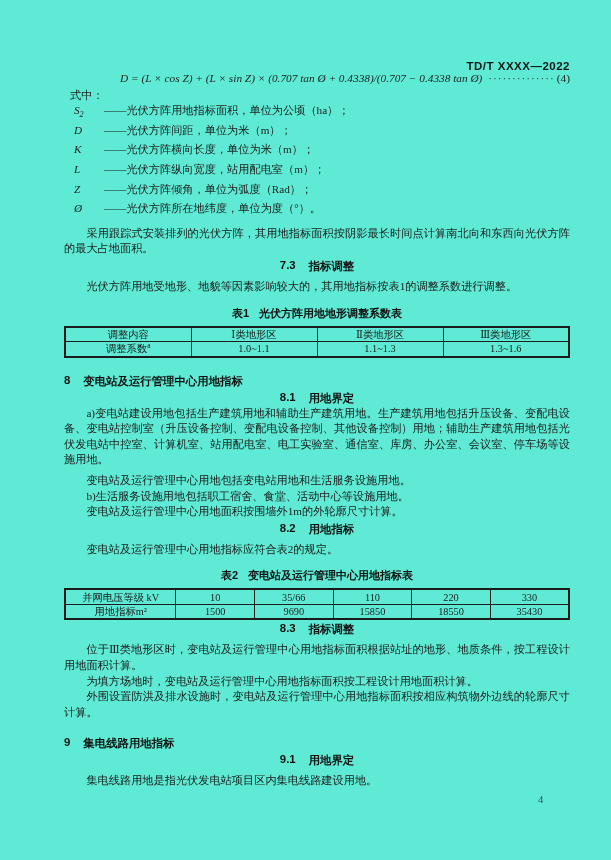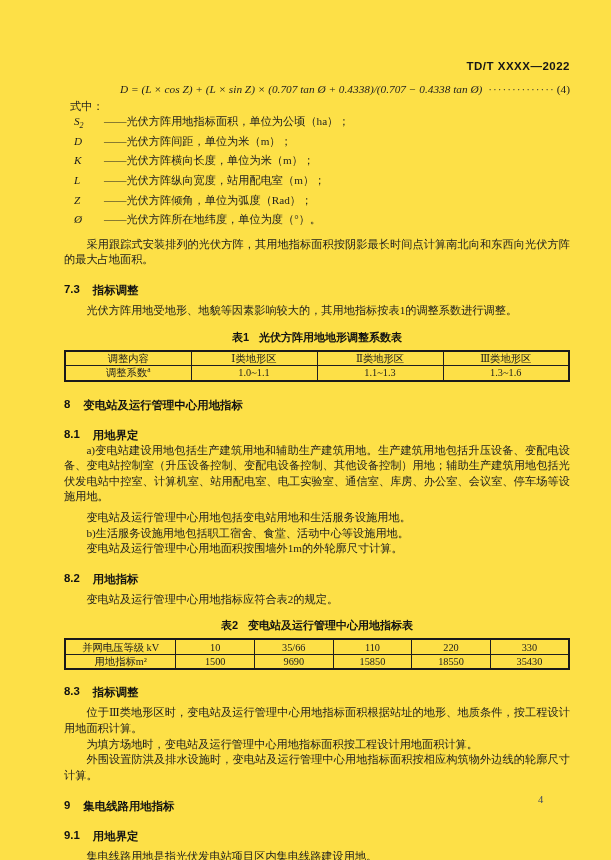--- a/index.html
+++ b/index.html
@@ -6,34 +6,33 @@
   html, body { background: #ffffff; }
   body {
     width: 611px; height: 860px;
     font-family: "Liberation Serif", "DejaVu Serif", serif;
     color: #1e1e1e;
     position: relative;
     overflow: hidden;
   }
   .page {
     position: absolute; inset: 0;
-    background: #fde047;
+    background: #5eead4;
     padding: 60px 41px 0 64px;
   }
   .hdr {
     text-align: right;
     font-family: "Liberation Sans", "DejaVu Sans", sans-serif;
     font-weight: bold;
     font-size: 11.5px;
     letter-spacing: .5px;
     color: #161616;
   }
   
   .formula-line {
-    margin-top: 11px;
     display: flex; align-items: flex-start;
     font-size: 11.3px;
     white-space: nowrap;
   }
   .formula-expr { margin-left: 56px; font-style: italic; }
   .formula-leader { flex: 1; overflow: hidden; letter-spacing: 1px; color: #333; text-align: right; margin: 0 2px; }
   .formula-num { font-style: normal; }
   
   .where-label { margin-top: 4px; margin-left: 6px; font-size: 11.2px; line-height: 15px; }
   .where-list { margin-left: 10px; }
@@ -48,21 +47,21 @@
     text-indent: 2em;
     color: #1c1c1c;
   }
   .mt-para { margin-top: 5px; }
   
   .h-sub, .h-main {
     font-family: "Liberation Sans", "DejaVu Sans", sans-serif;
     font-weight: bold; font-size: 11.4px; color: #121212;
     display: flex;
   }
-  .h-sub { margin-top: 15px; }
+  .h-sub { margin-top: 2px; justify-content: center; }
   .h-main { margin-top: 16px; }
   .h-num { margin-right: 13px; }
   
   .tcap {
     margin-top: 11px;
     text-align: center;
     font-family: "Liberation Sans", "DejaVu Sans", sans-serif;
     font-weight: bold; font-size: 11px; color: #121212;
   }
   .tcap .cap-num { margin-right: 10px; }

